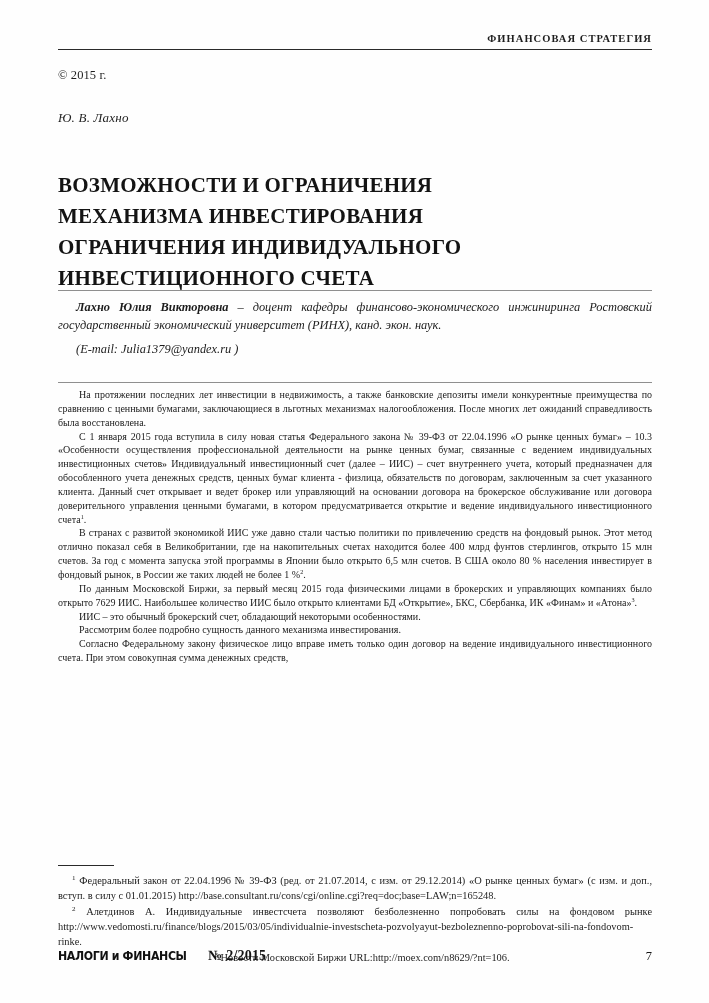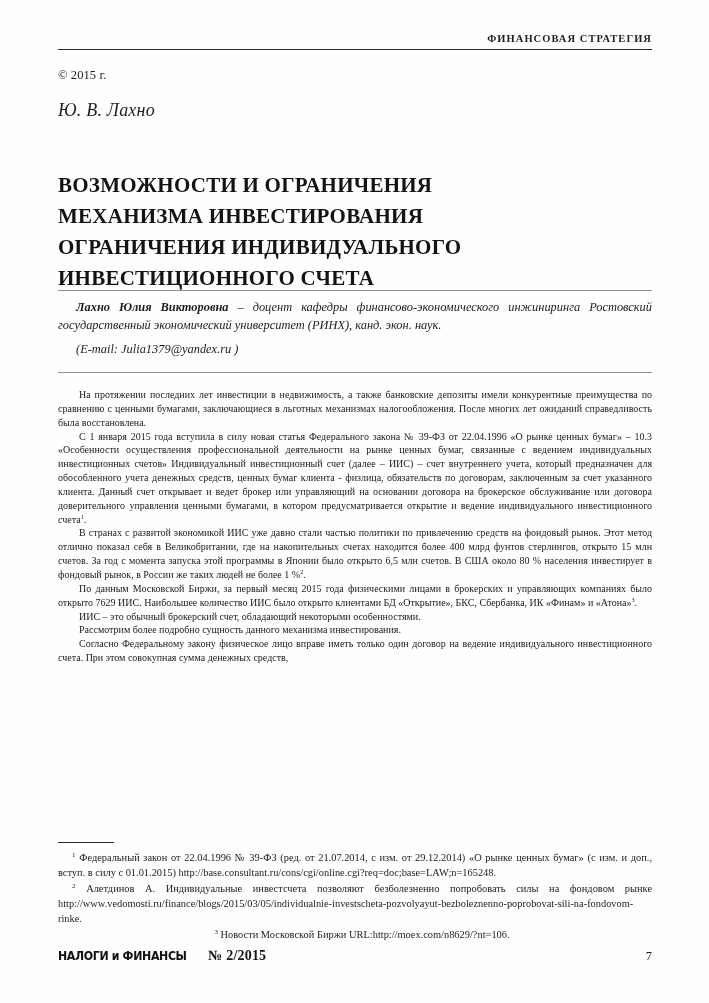--- a/index.html
+++ b/index.html
@@ -48,22 +48,22 @@
     position: absolute;
     left: 58px;
     top: 68px;
     font-size: 12.5px;
     color: #1f1f1f;
     letter-spacing: 0.1px;
   }
   .author-line {
     position: absolute;
     left: 58px;
-    top: 100px;
-    font-size: 18px;
+    top: 110px;
+    font-size: 13px;
     font-style: italic;
     color: #1f1f1f;
     letter-spacing: 0.2px;
   }
 
   
   .title {
     position: absolute;
     left: 58px;
     top: 156px;
@@ -77,21 +77,21 @@
   .title .tline { display: block; white-space: nowrap; font-family: Liberation Serif, serif; }
 
   
   .authorbox {
     position: absolute;
     left: 58px;
     top: 290px;
     width: 594px;
     border-top: 0.8px solid #8f8f8f;
     border-bottom: 0.8px solid #8f8f8f;
-    padding: 8px 0 13px 0;
+    padding: 8px 0 23px 0;
     box-sizing: border-box;
   }
   .authorbox p {
     margin: 0;
     font-size: 12.4px;
     font-style: italic;
     line-height: 1.42;
     text-align: justify;
     color: #1c1c1c;
   }
@@ -122,21 +122,21 @@
   sup {
     font-size: 0.62em;
     vertical-align: super;
     line-height: 0;
   }
 
   
   .footnotes {
     position: absolute;
     left: 58px;
-    top: 842px;
+    top: 865px;
     width: 594px;
   }
   .fn-rule {
     width: 56px;
     border-top: 1px solid #2a2a2a;
     margin-bottom: 7px;
   }
   .footnotes p {
     margin: 0 0 1px 0;
     font-size: 10.4px;

